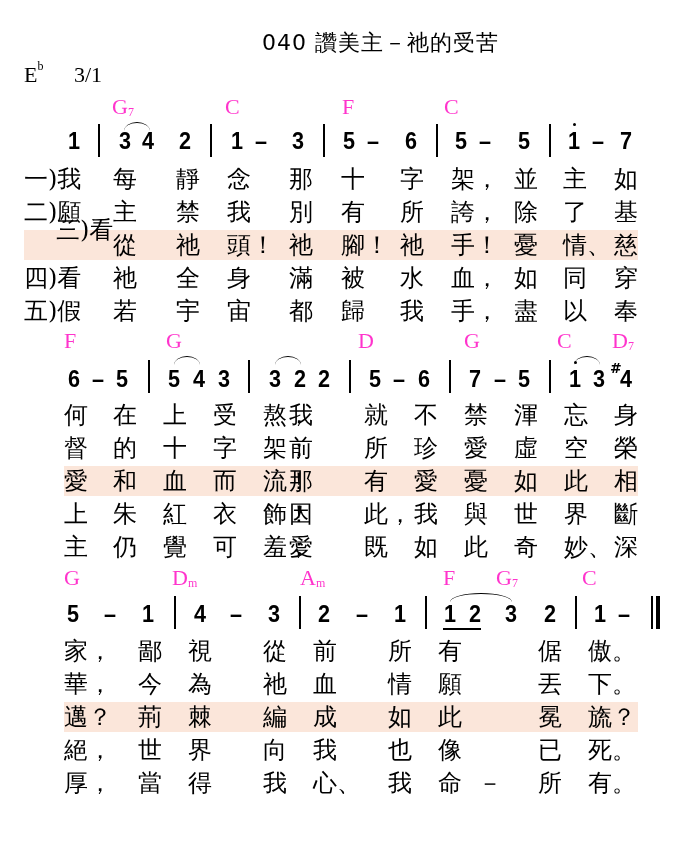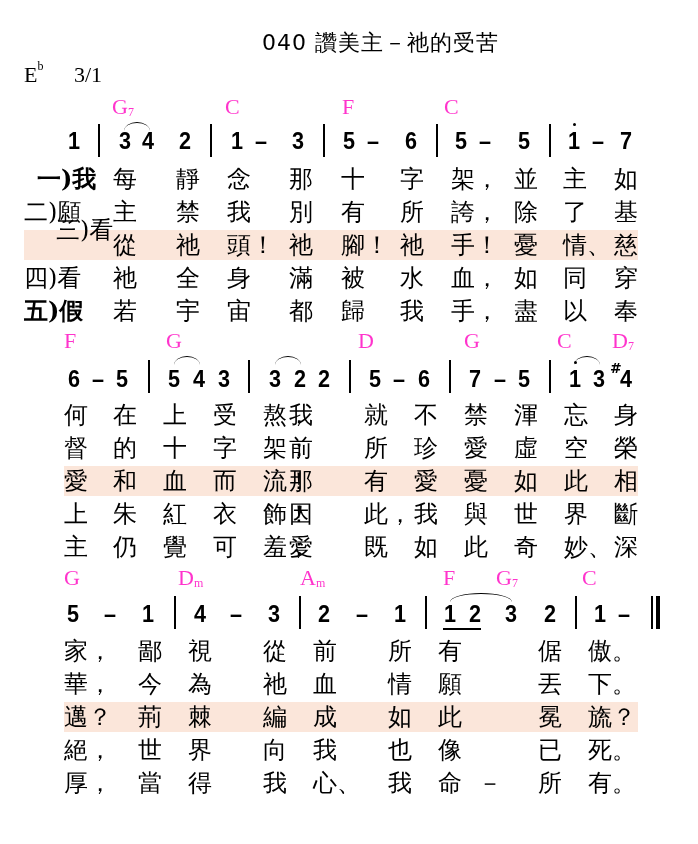--- a/index.html
+++ b/index.html
@@ -102,21 +102,21 @@
   <div class="abs note" style="left:569px;top:365px">1</div>
   <div class="abs note" style="left:593px;top:365px">3</div>
   <div class="abs sharp" style="left:610px;top:360px">#</div>
   <div class="abs note" style="left:620px;top:365px">4</div>
 
   <div class="hl" style="left:64px;top:466px;width:574px"></div>
 </div>
 
 <div>
   <div class="abs chord" style="left:64px;top:565px"><span>G</span></div>
-  <div class="abs chord" style="left:178px;top:565px"><span>D</span><sub>m</sub></div>
+  <div class="abs chord" style="left:172px;top:565px"><span>D</span><sub>m</sub></div>
   <div class="abs chord" style="left:300px;top:565px"><span>A</span><sub>m</sub></div>
   <div class="abs chord" style="left:443px;top:565px"><span>F</span></div>
   <div class="abs chord" style="left:496px;top:565px"><span>G</span><sub>7</sub></div>
   <div class="abs chord" style="left:582px;top:565px"><span>C</span></div>
 
   <div class="abs note" style="left:67px;top:600px">5</div>
   <div class="abs note" style="left:104px;top:600px">–</div>
   <div class="abs note" style="left:142px;top:600px">1</div>
   <div class="abs bar" style="left:174px;top:596px;height:33px"></div>
   <div class="abs note" style="left:194px;top:600px">4</div>
@@ -136,21 +136,21 @@
   <div class="abs bar" style="left:575px;top:596px;height:33px"></div>
   <div class="abs note" style="left:594px;top:600px">1</div>
   <div class="abs note" style="left:618px;top:600px">–</div>
   <div class="abs bar" style="left:651px;top:596px;height:33px"></div>
   <div class="abs dbl" style="left:656px;top:596px;height:33px"></div>
 
   <div class="hl" style="left:64px;top:702px;width:574px"></div>
 </div>
 
 <div id="lyr1">
-    <div class="abs lyr" style="left: 37px; top: 163px; font-weight: bold;">一)我</div>
+    <div class="abs lyr" style="left: 24px; top: 163px;">一)我</div>
     <div class="abs lyr" style="left: 113px; top: 163px;">每</div>
     <div class="abs lyr" style="left: 176px; top: 163px;">靜</div>
     <div class="abs lyr" style="left: 227px; top: 163px;">念</div>
     <div class="abs lyr" style="left: 289px; top: 163px;">那</div>
     <div class="abs lyr" style="left: 341px; top: 163px;">十</div>
     <div class="abs lyr" style="left: 400px; top: 163px;">字</div>
     <div class="abs lyr" style="left: 451px; top: 163px;">架，</div>
     <div class="abs lyr" style="left: 514px; top: 163px;">並</div>
     <div class="abs lyr" style="left: 563px; top: 163px;">主</div>
     <div class="abs lyr" style="left: 614px; top: 163px;">如</div>
@@ -180,21 +180,21 @@
     <div class="abs lyr" style="left: 113px; top: 262px;">祂</div>
     <div class="abs lyr" style="left: 176px; top: 262px;">全</div>
     <div class="abs lyr" style="left: 227px; top: 262px;">身</div>
     <div class="abs lyr" style="left: 289px; top: 262px;">滿</div>
     <div class="abs lyr" style="left: 341px; top: 262px;">被</div>
     <div class="abs lyr" style="left: 400px; top: 262px;">水</div>
     <div class="abs lyr" style="left: 451px; top: 262px;">血，</div>
     <div class="abs lyr" style="left: 514px; top: 262px;">如</div>
     <div class="abs lyr" style="left: 563px; top: 262px;">同</div>
     <div class="abs lyr" style="left: 614px; top: 262px;">穿</div>
-    <div class="abs lyr" style="left: 24px; top: 295px; font-weight: bold;">五)假</div>
+    <div class="abs lyr" style="left: 24px; top: 295px;">五)假</div>
     <div class="abs lyr" style="left: 113px; top: 295px;">若</div>
     <div class="abs lyr" style="left: 176px; top: 295px;">宇</div>
     <div class="abs lyr" style="left: 227px; top: 295px;">宙</div>
     <div class="abs lyr" style="left: 289px; top: 295px;">都</div>
     <div class="abs lyr" style="left: 341px; top: 295px;">歸</div>
     <div class="abs lyr" style="left: 400px; top: 295px;">我</div>
     <div class="abs lyr" style="left: 451px; top: 295px;">手，</div>
     <div class="abs lyr" style="left: 514px; top: 295px;">盡</div>
     <div class="abs lyr" style="left: 563px; top: 295px;">以</div>
     <div class="abs lyr" style="left: 614px; top: 295px;">奉</div>

